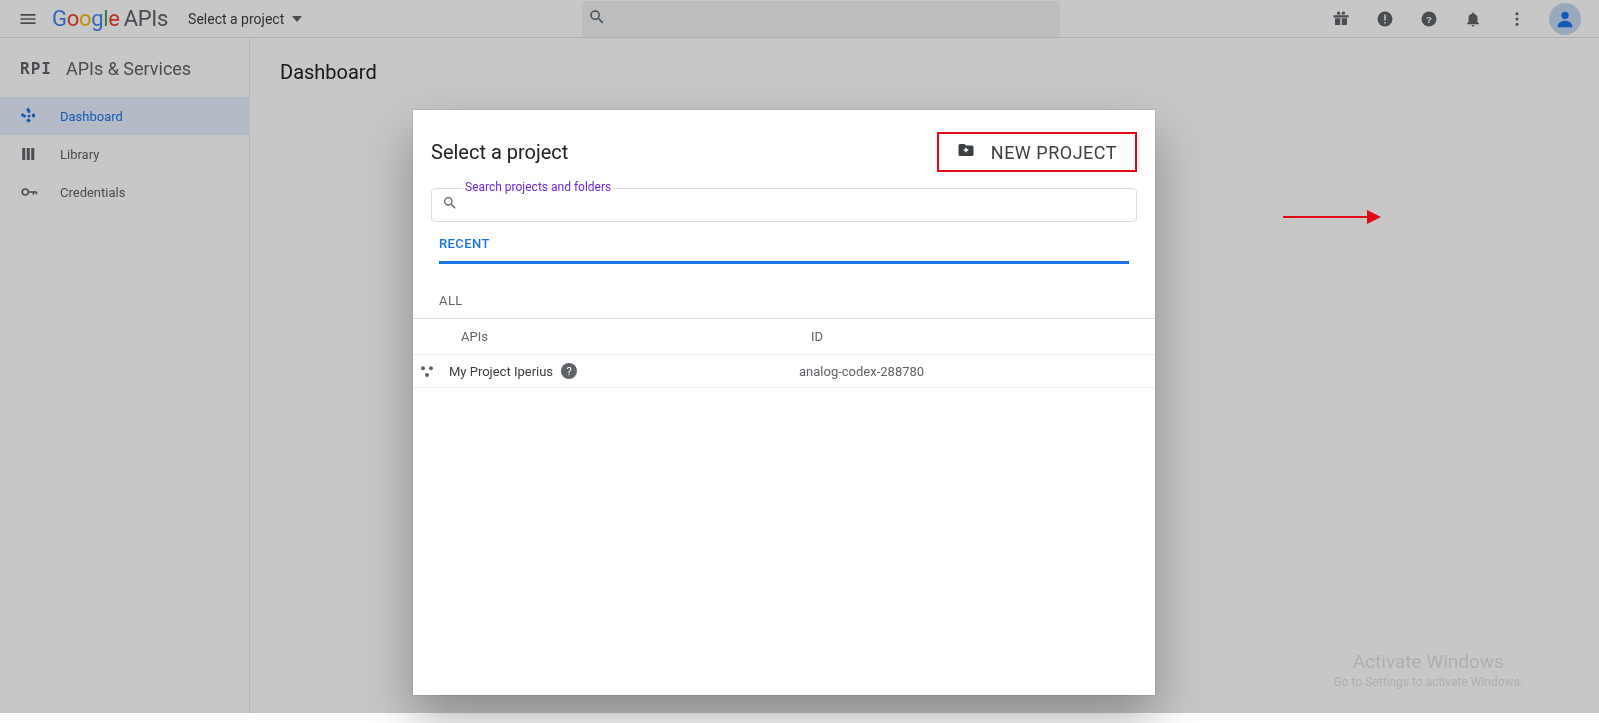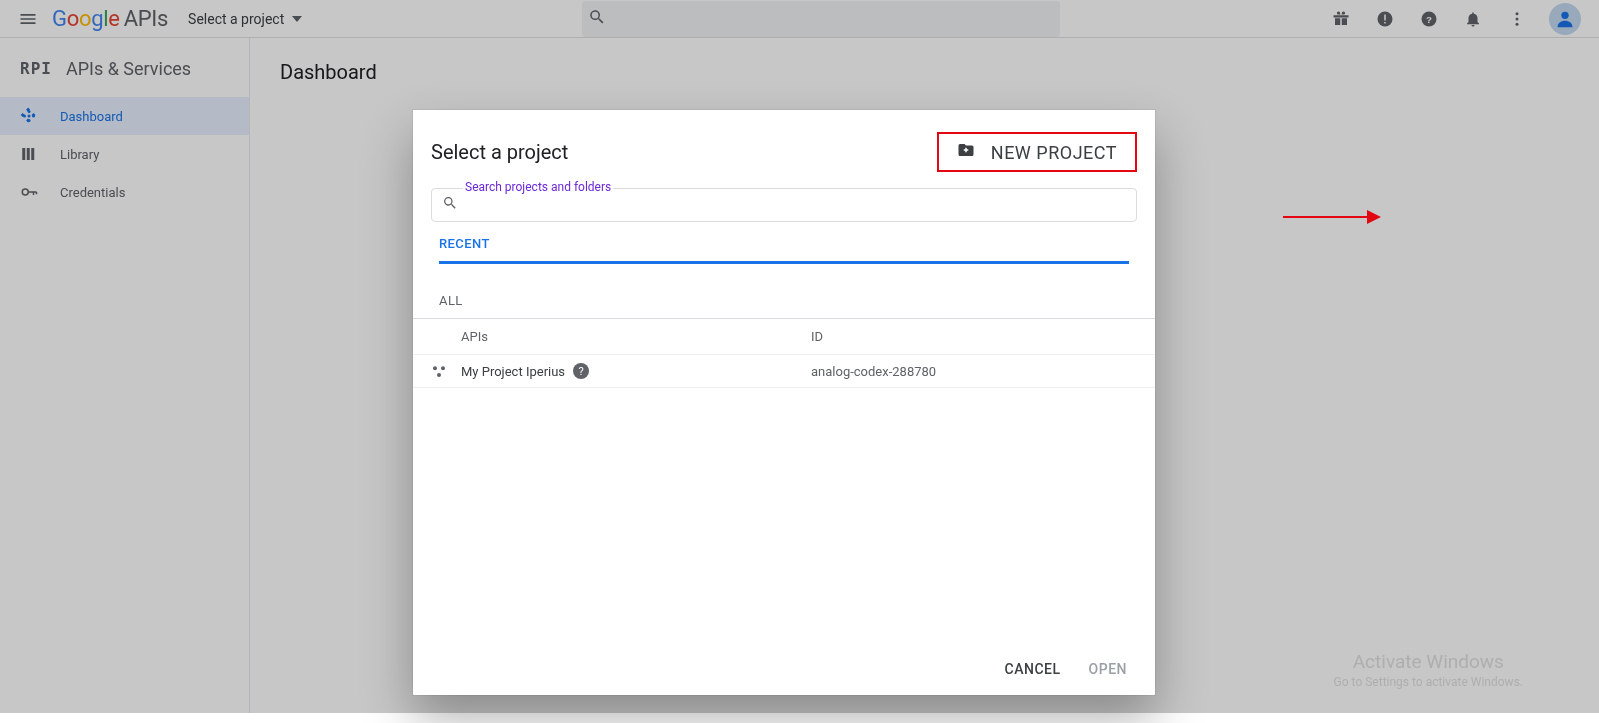--- a/index.html
+++ b/index.html
@@ -132,21 +132,21 @@
   .tab.active { color:#1a73e8; border-bottom:3px solid #1a73e8; margin-bottom:-1px; font-weight:500;}
 
   .table-head {
     display:flex; font-size:13px; color:#5f6368; padding:10px 18px; border-bottom:1px solid #eceff1;
   }
   .col-name { width:380px; padding-left:30px; }
   .col-id { }
 
   .row {
     display:flex; align-items:center; font-size:13px; color:#3c4043;
-    padding:8px 18px; border-bottom:1px solid #eceff1; cursor:pointer;
+    padding:8px 6px; border-bottom:1px solid #eceff1; cursor:pointer;
   }
   .row .proj-icon { width:30px; display:flex; align-items:center; color:#5f6368;}
   .row .name-cell { width:350px; display:flex; align-items:center; gap:8px;}
   .row .help-circ {
     width:16px;height:16px;border-radius:50%;background:#5f6368;color:#fff;
     font-size:11px;display:flex;align-items:center;justify-content:center;
   }
   .row .id-cell { color:#5f6368; }
 
   .dlg-foot {
@@ -322,23 +322,19 @@
             <circle cx="12" cy="18" r="3" fill="currentColor"></circle>
           </svg>
       </span>
       <span class="name-cell">
         <span>My Project Iperius</span>
         <span class="help-circ">?</span>
       </span>
       <span class="id-cell">analog-codex-288780</span>
     </div>
 
-    <div class="dlg-foot">
-      <span class="btn btn-cancel">CANCEL</span>
-      <span class="btn btn-open">OPEN</span>
-    </div>
   </div>
 
   <div class="watermark">
     <span>Activate Windows</span>
     <small>Go to Settings to activate Windows.</small>
   </div>
 </div>
 
 </body></html>

